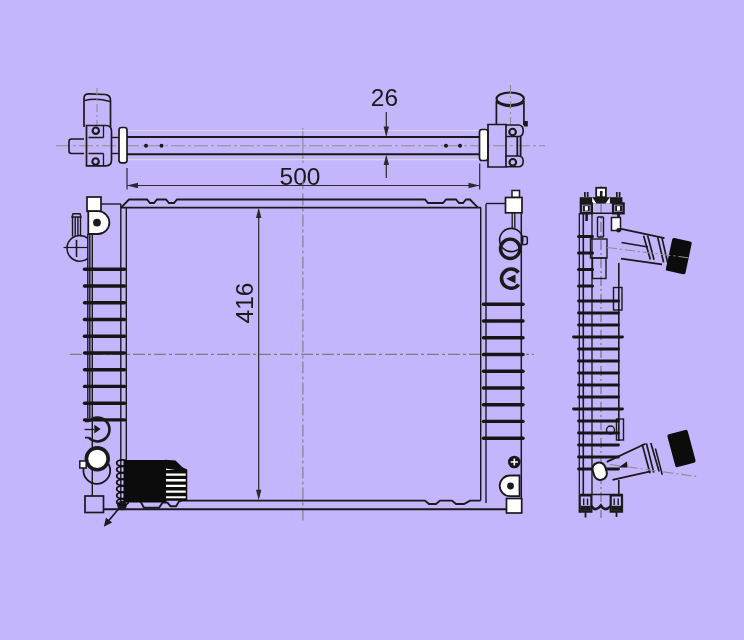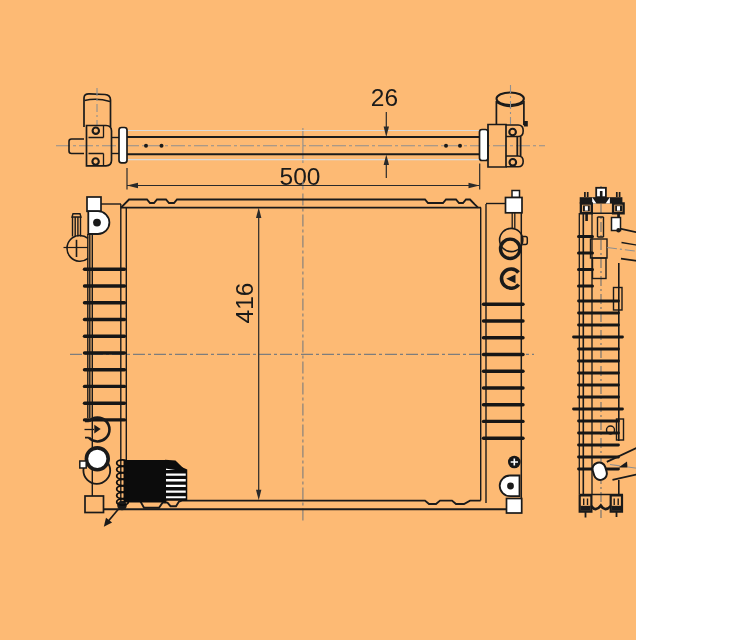--- a/index.html
+++ b/index.html
@@ -1,16 +1,16 @@
 <!DOCTYPE html>
 <html><head>
 <meta charset="utf-8">
 <style>
   html,body{margin:0;padding:0;background:#ffffff;}
-  .page{position:relative;width:636px;height:640px;background:#fdba74;overflow:hidden;}
+  .page{position:relative;width:744px;height:640px;background:#c4b5fd;overflow:hidden;}
   svg{position:absolute;left:0;top:0;filter:blur(0.32px);}
   text{font-family:"Liberation Sans",sans-serif;fill:#1a1a1a;}
 </style>
 </head>
 <body>
 <div class="page">
 <svg width="744" height="640" viewBox="0 0 744 640">
 <defs>
 <clipPath id="wedgeclip">
           <path d="M166,461 L186.5,470 L186.5,500 L166,500 Z"></path>

